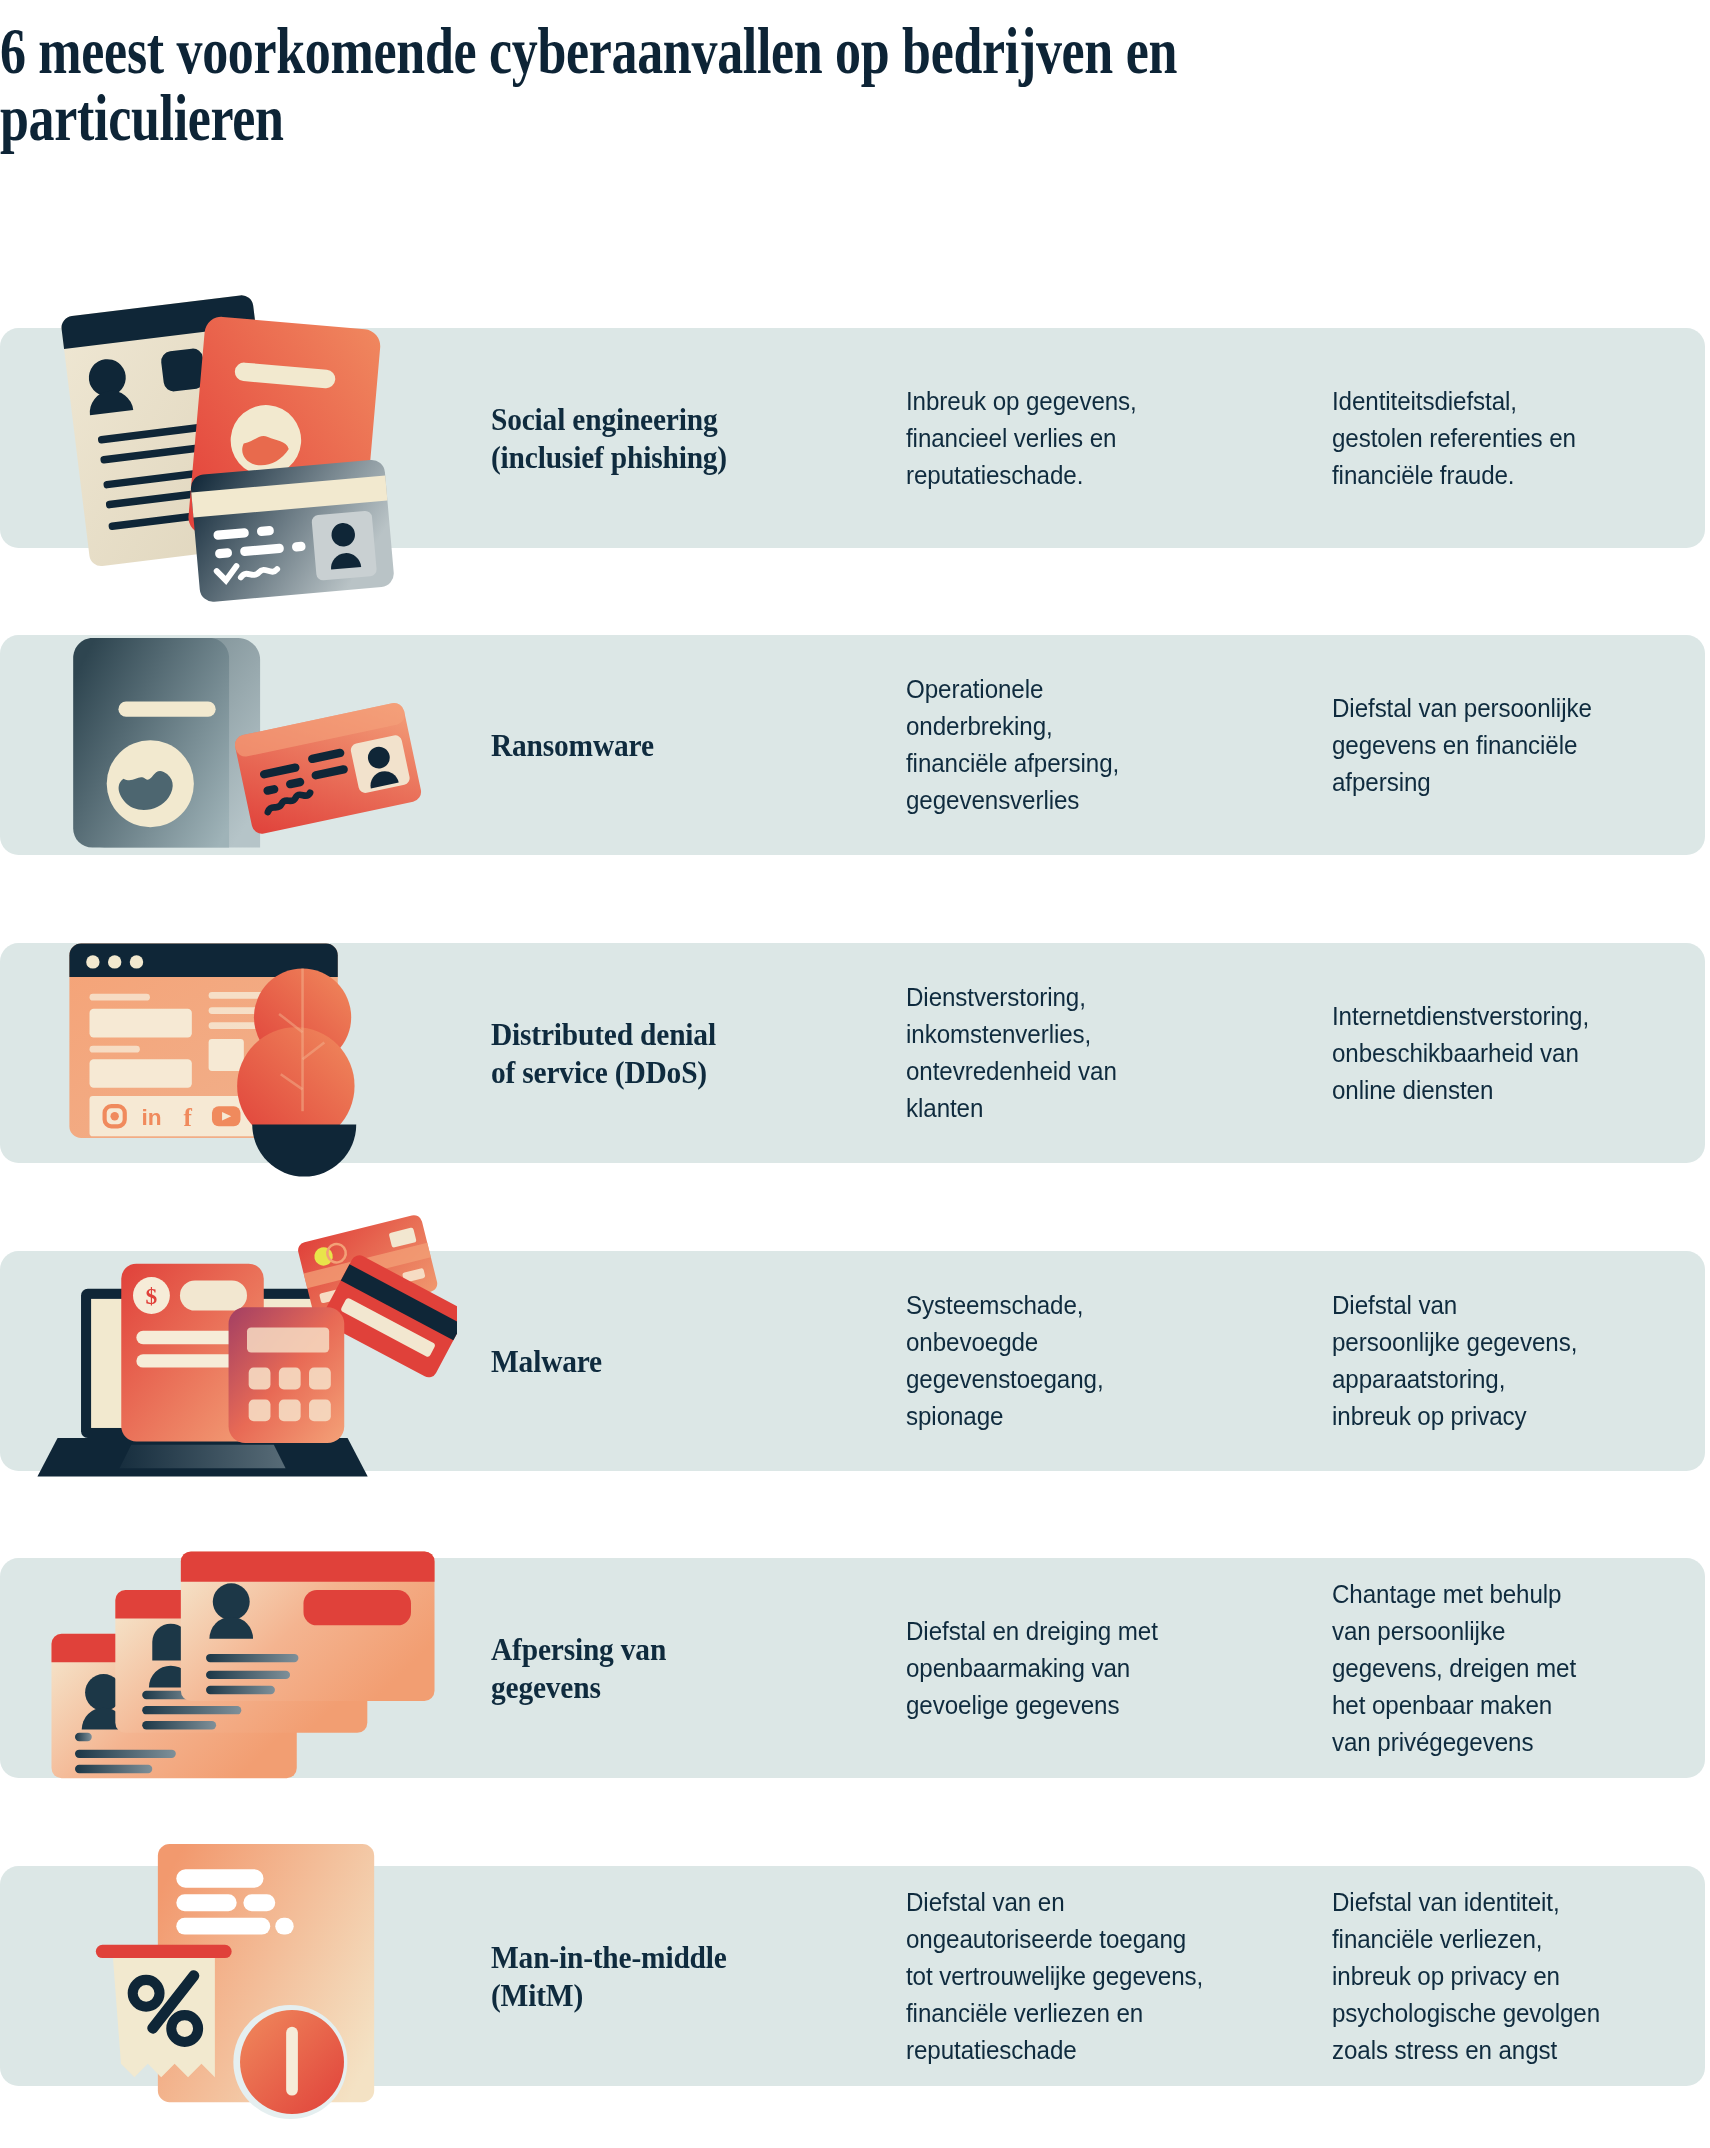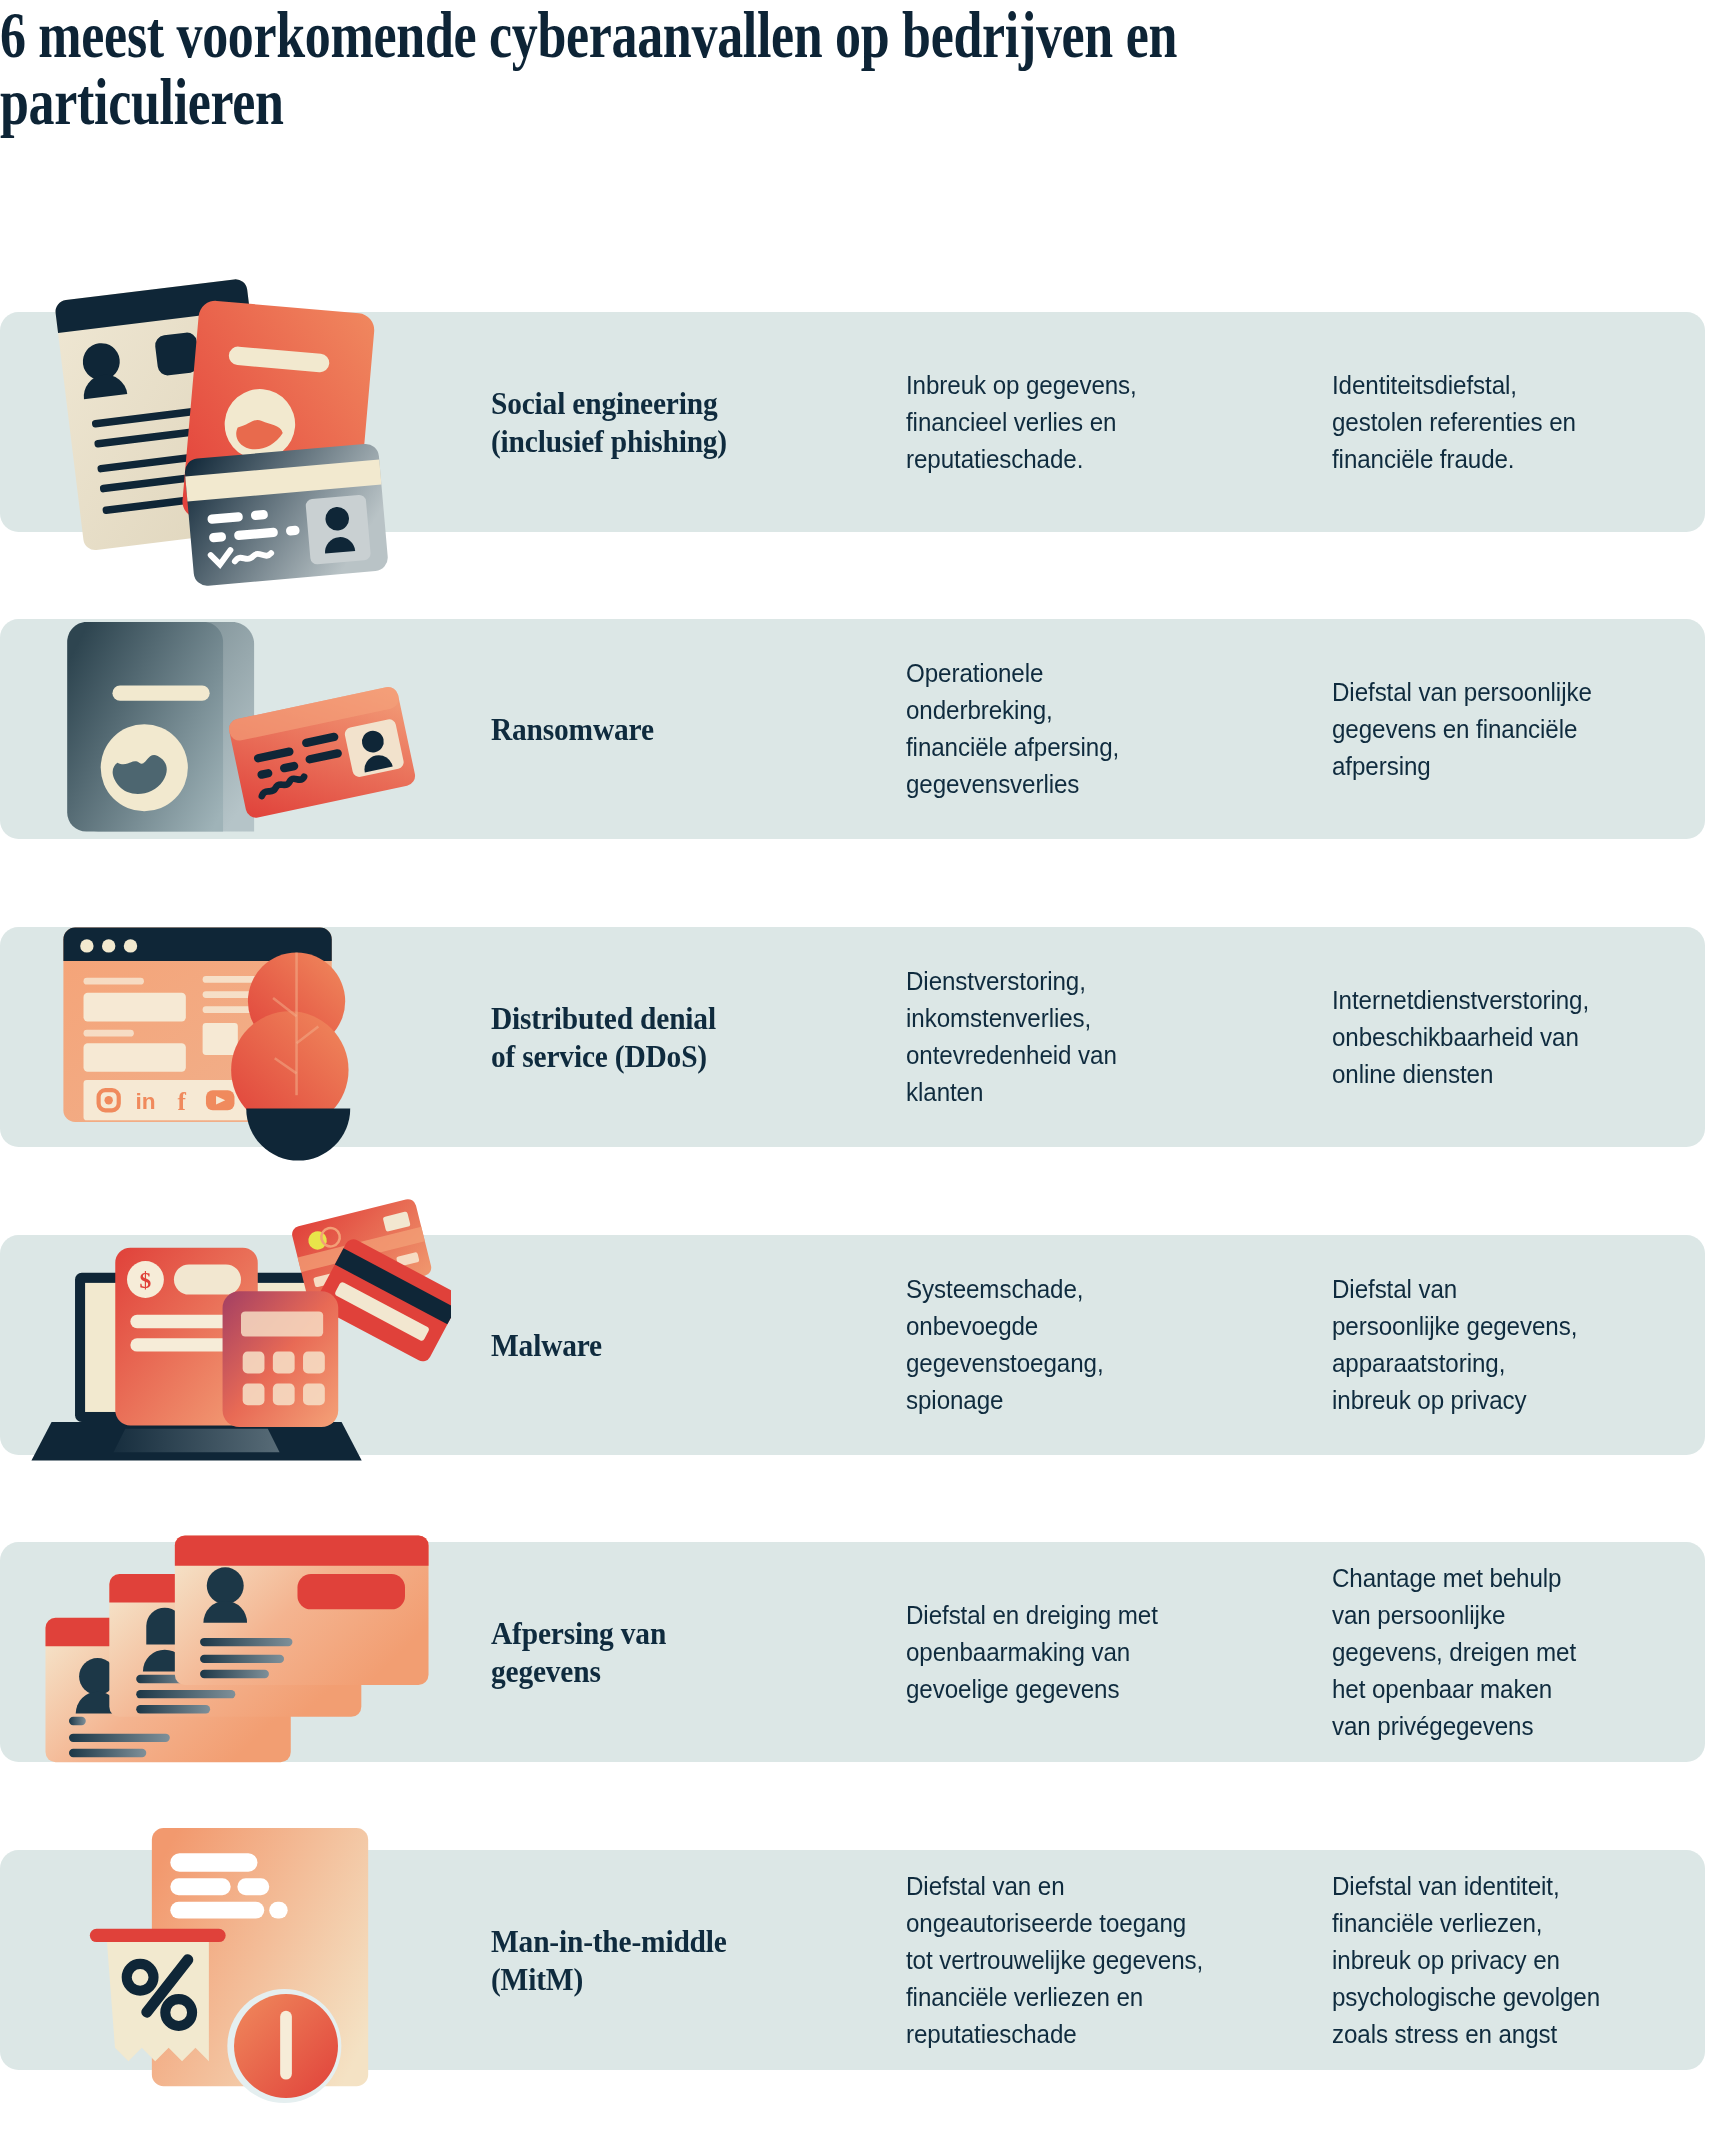--- a/index.html
+++ b/index.html
@@ -2,21 +2,21 @@
 <html style="font-size:13.4px"><head>
 <meta charset="utf-8">
 <style>
   * { margin:0; padding:0; box-sizing:border-box; }
   html, body {
     width:1710px; height:2148px;
     background:#ffffff;
     font-family:"Liberation Sans", sans-serif;
     overflow:hidden;
   }
-  .page { position:relative; width:1710px; height:1606px; }
+  .page { position:relative; width:1710px; height:1606px;margin-top:16px; }
 
   
   .title {
     position:absolute; left:0; top:1.7px; width:1594px;
     font-family:"Liberation Serif", serif;
     font-weight:700;
     font-size:65px;
     line-height:1.03;
     letter-spacing:-0.4px;
     color:#0d2436;
@@ -72,21 +72,21 @@
     transform-origin:left center;
     white-space:pre-line;
   }
   .cell.biz { left:906px; width:394px; }
   .cell.ind { left:1332px; width:386px; }
 
   
   .vc { top:50%; transform-origin:left center; }
 
   
-  .art { position:absolute; left:2px; width:491px; height:100%; top:0; overflow:visible; }
+  .art { position:absolute; left:8px; width:491px; height:100%; top:0; overflow:visible; }
   .art svg { position:absolute; }
 </style>
 </head>
 <body>
 
 <div class="page">
 
   <div class="title">6 meest voorkomende cyberaanvallen op bedrijven en particulieren</div>
 
 

